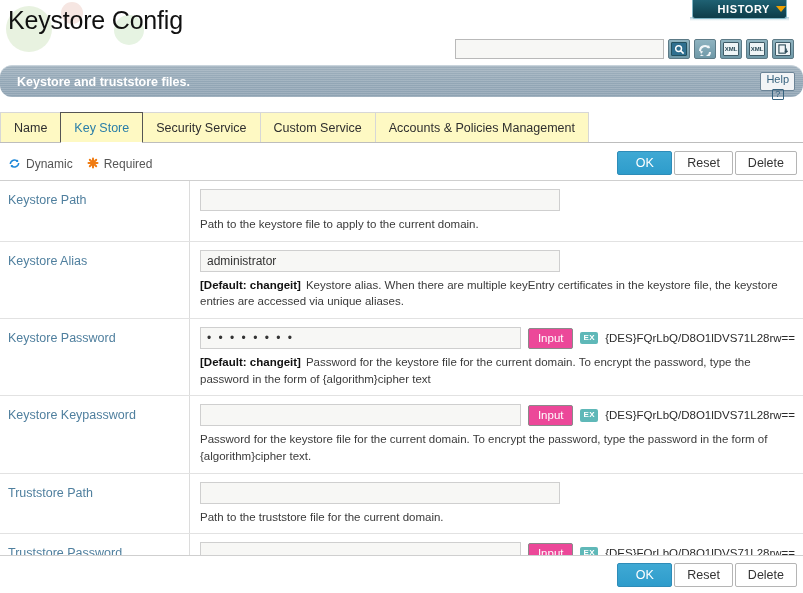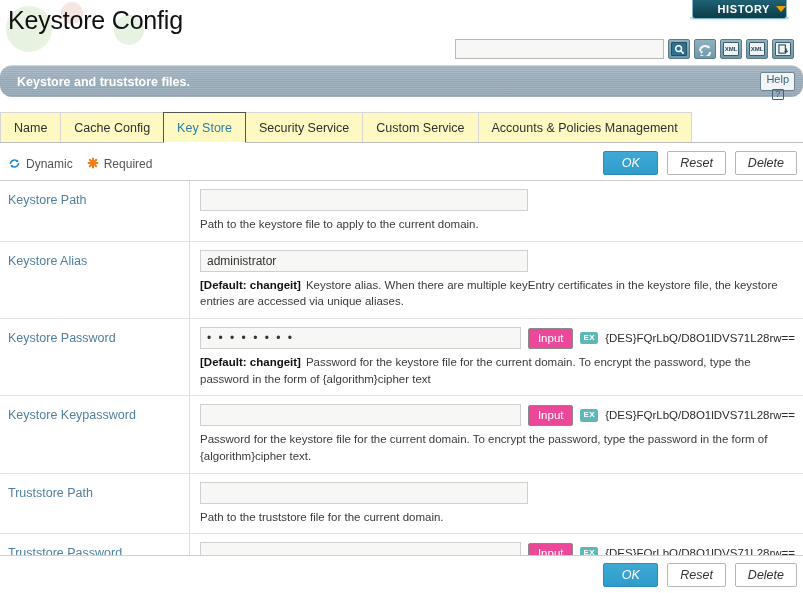--- a/index.html
+++ b/index.html
@@ -175,21 +175,21 @@
   .legend-item {
     display: flex; align-items: center; gap: 5px;
     margin-left: 8px;
     font-size: 12px;
     color: #555555;
   }
   .legend-item.second { margin-left: 14px; }
   .dyn-icon { color: #1e88d8; font-size: 13px; line-height: 1; }
   .req-icon { color: #f07c12; font-size: 13px; line-height: 1; }
 
-  .btn-group { position: absolute; right: 6px; top: 3px; display: flex; gap: 9px; font-style: italic; }
+  .btn-group { position: absolute; right: 6px; top: 3px; display: flex; gap: 2px; }
   .btn {
     height: 24px;
     min-width: 55px;
     padding: 0 12px;
     font-size: 12.5px;
     border-radius: 2px;
     cursor: pointer;
     display: flex; align-items: center; justify-content: center;
   }
   .btn-ok {
@@ -223,21 +223,21 @@
     font-size: 12.5px;
     color: #4f7f9e;
   }
   .fval {
     flex: 1 1 auto;
     padding: 8px 8px 8px 10px;
     min-width: 0;
   }
   .ctrl-line { display: flex; align-items: center; gap: 7px; }
   .finput {
-    width: 328px; height: 22px;
+    width: 360px; height: 22px;
     border: 1px solid #cfcfcf;
     background: #f7f7f5;
     font-size: 12px;
     color: #333;
     padding: 0 6px;
     outline: none;
     font-family: "Liberation Sans", sans-serif;
   }
   .finput.pwd { letter-spacing: 2px; }
   .input-btn {
@@ -347,23 +347,20 @@
     <span class="txt">Keystore and truststore files.</span>
     <div class="help-btn">
       <span class="hl">Help</span>
       <span class="help-q">?</span>
     </div>
   </div>
 
   <div class="tabbar">
     <div class="tab">
         <span>Name</span>
-      </div>
-    <div class="tab">
-        <span>Cache Config</span>
       </div>
     <div class="tab active">
         <span>Key Store</span>
       </div>
     <div class="tab">
         <span>Security Service</span>
       </div>
     <div class="tab">
         <span>Custom Service</span>
       </div>

